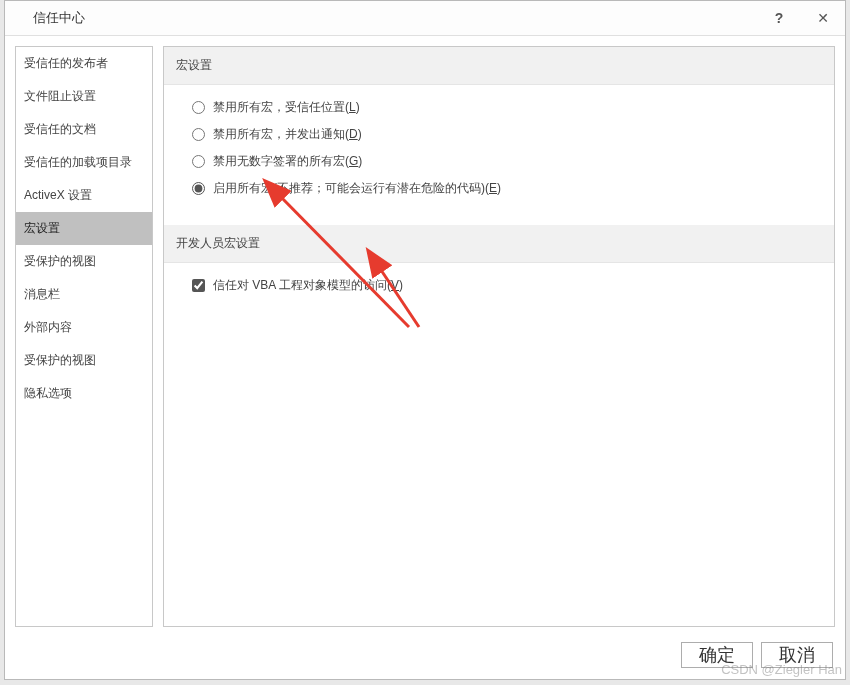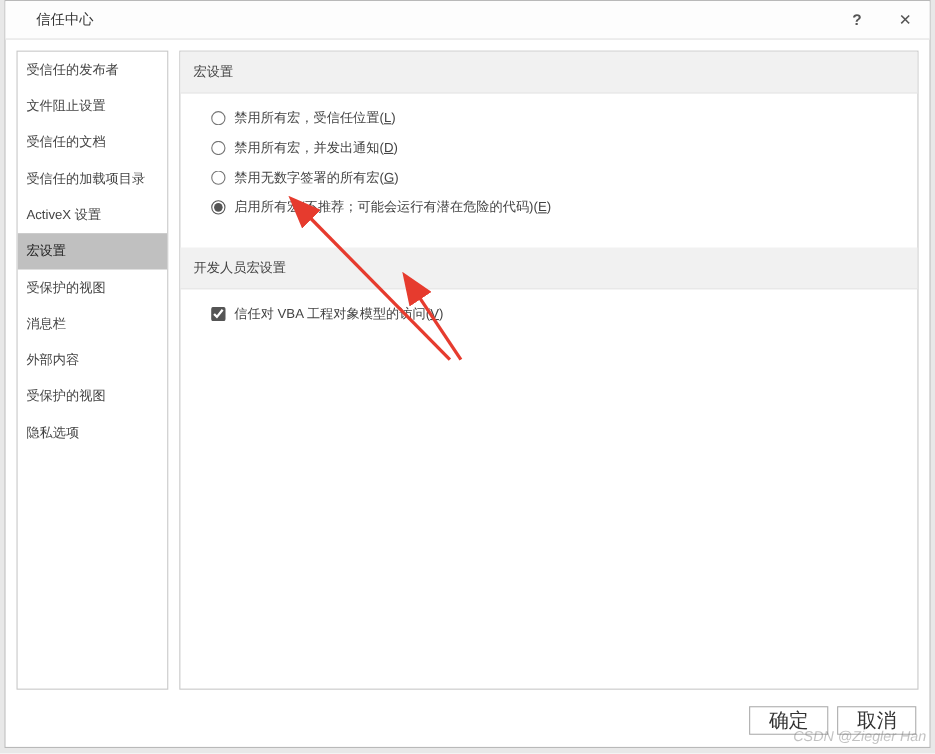--- a/index.html
+++ b/index.html
@@ -148,21 +148,20 @@
       top: 0;
       left: 0;
       pointer-events: none;
     }
     .watermark {
       position: absolute;
       bottom: 8px;
       right: 8px;
       font-size: 13px;
       color: rgba(120,120,120,0.45);
-      font-style: italic;
       pointer-events: none;
     }
   </style>
 </head>
 <body>
 
 <div class="dialog">
 
   <div class="titlebar">
     <div class="titlebar-title">信任中心</div>

